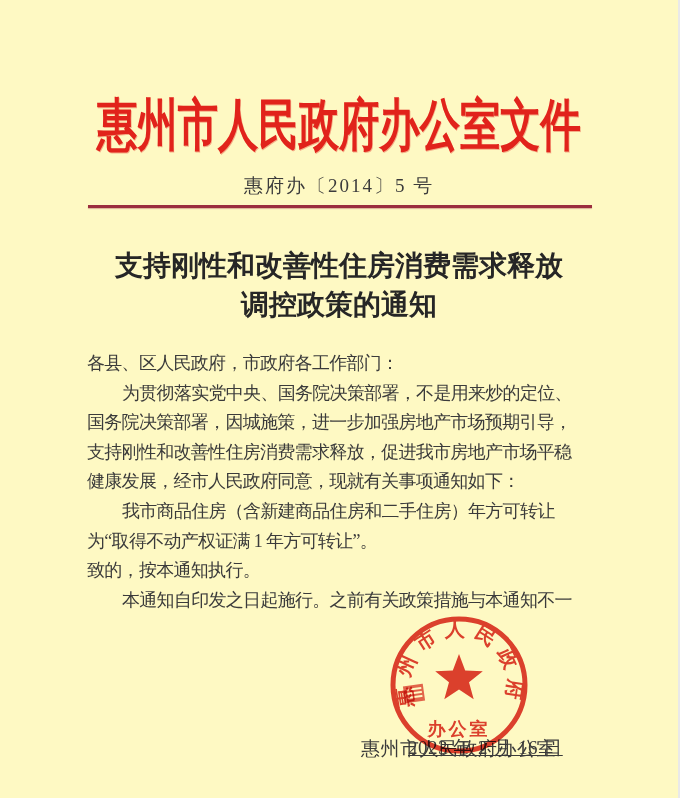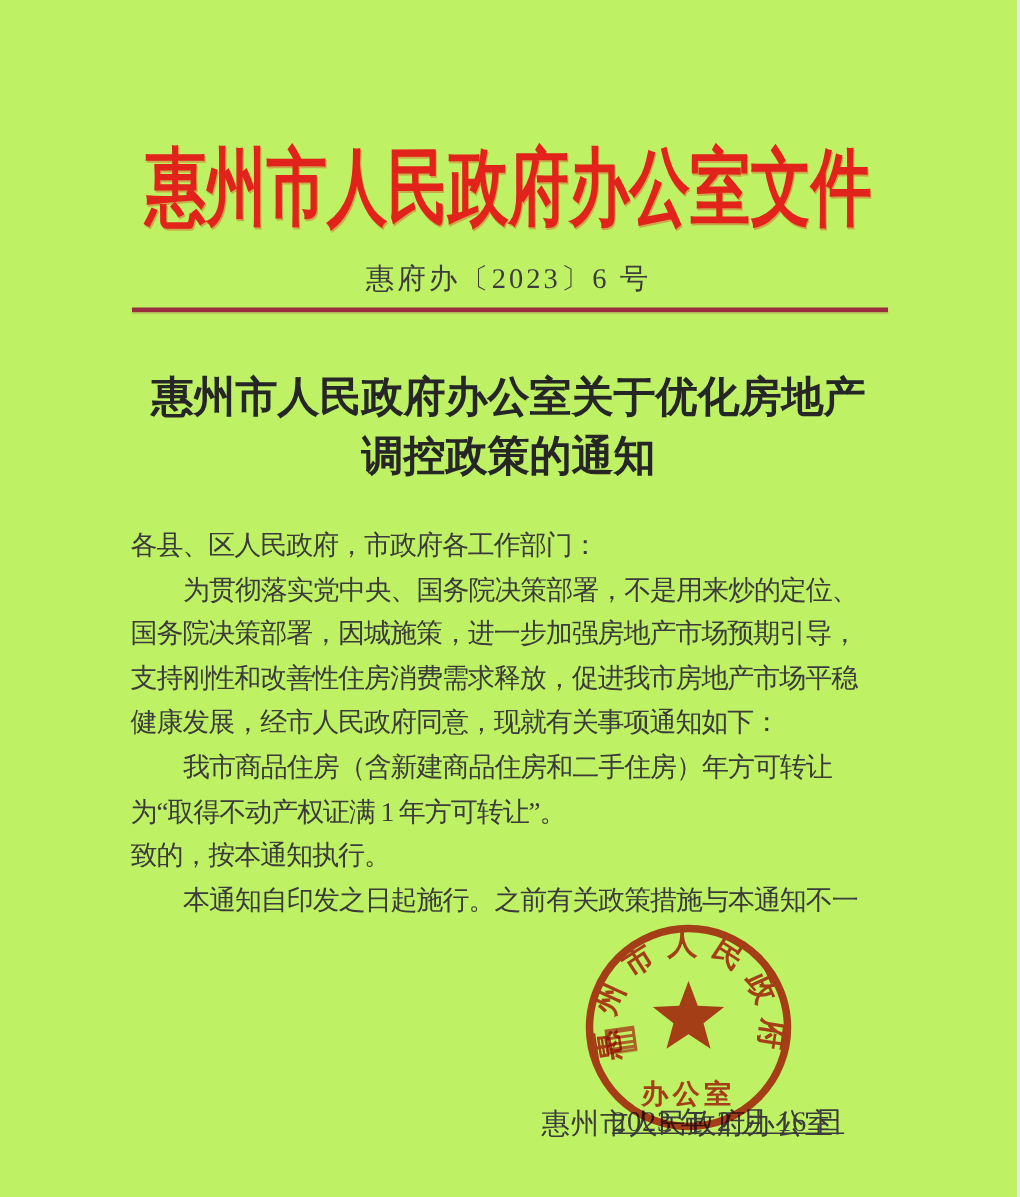--- a/index.html
+++ b/index.html
@@ -3,21 +3,21 @@
 <meta charset="utf-8">
 <style>
   * { margin: 0; padding: 0; box-sizing: border-box; }
   html, body { background: #ffffff; }
   body { font-family: "Liberation Serif", "DejaVu Serif", serif; }
 
   .page {
     position: relative;
     width: 680px;
     height: 798px;
-    background: #bef264;
+    background: #fef9c3;
     overflow: hidden;
     border-right: 2px solid #e9e9e9;
   }
 
   
   .header-title {
     position: absolute;
     top: 88px;
     left: 0;
     width: 100%;
@@ -129,26 +129,26 @@
 </style>
 </head>
 <body>
 
 <div class="page">
 
   <div class="header-title">
     <span class="condensed">惠州市人民政府办公室文件</span>
   </div>
 
-  <div class="doc-number">惠府办〔2023〕6 号</div>
+  <div class="doc-number">惠府办〔2014〕5 号</div>
 
   <div class="red-divider"></div>
 
   <div class="doc-title">
-    <div>惠州市人民政府办公室关于优化房地产</div>
+    <div>支持刚性和改善性住房消费需求释放</div>
     <div>调控政策的通知</div>
   </div>
 
   <div class="body-block">
     <div class="body-line">各县、区人民政府，市政府各工作部门：</div>
     <div class="body-line indent">为贯彻落实党中央、国务院决策部署，不是用来炒的定位、</div>
     <div class="body-line">国务院决策部署，因城施策，进一步加强房地产市场预期引导，</div>
     <div class="body-line">支持刚性和改善性住房消费需求释放，促进我市房地产市场平稳</div>
     <div class="body-line">健康发展，经市人民政府同意，现就有关事项通知如下：</div>
     <div class="body-line indent">我市商品住房（含新建商品住房和二手住房）年方可转让</div>

